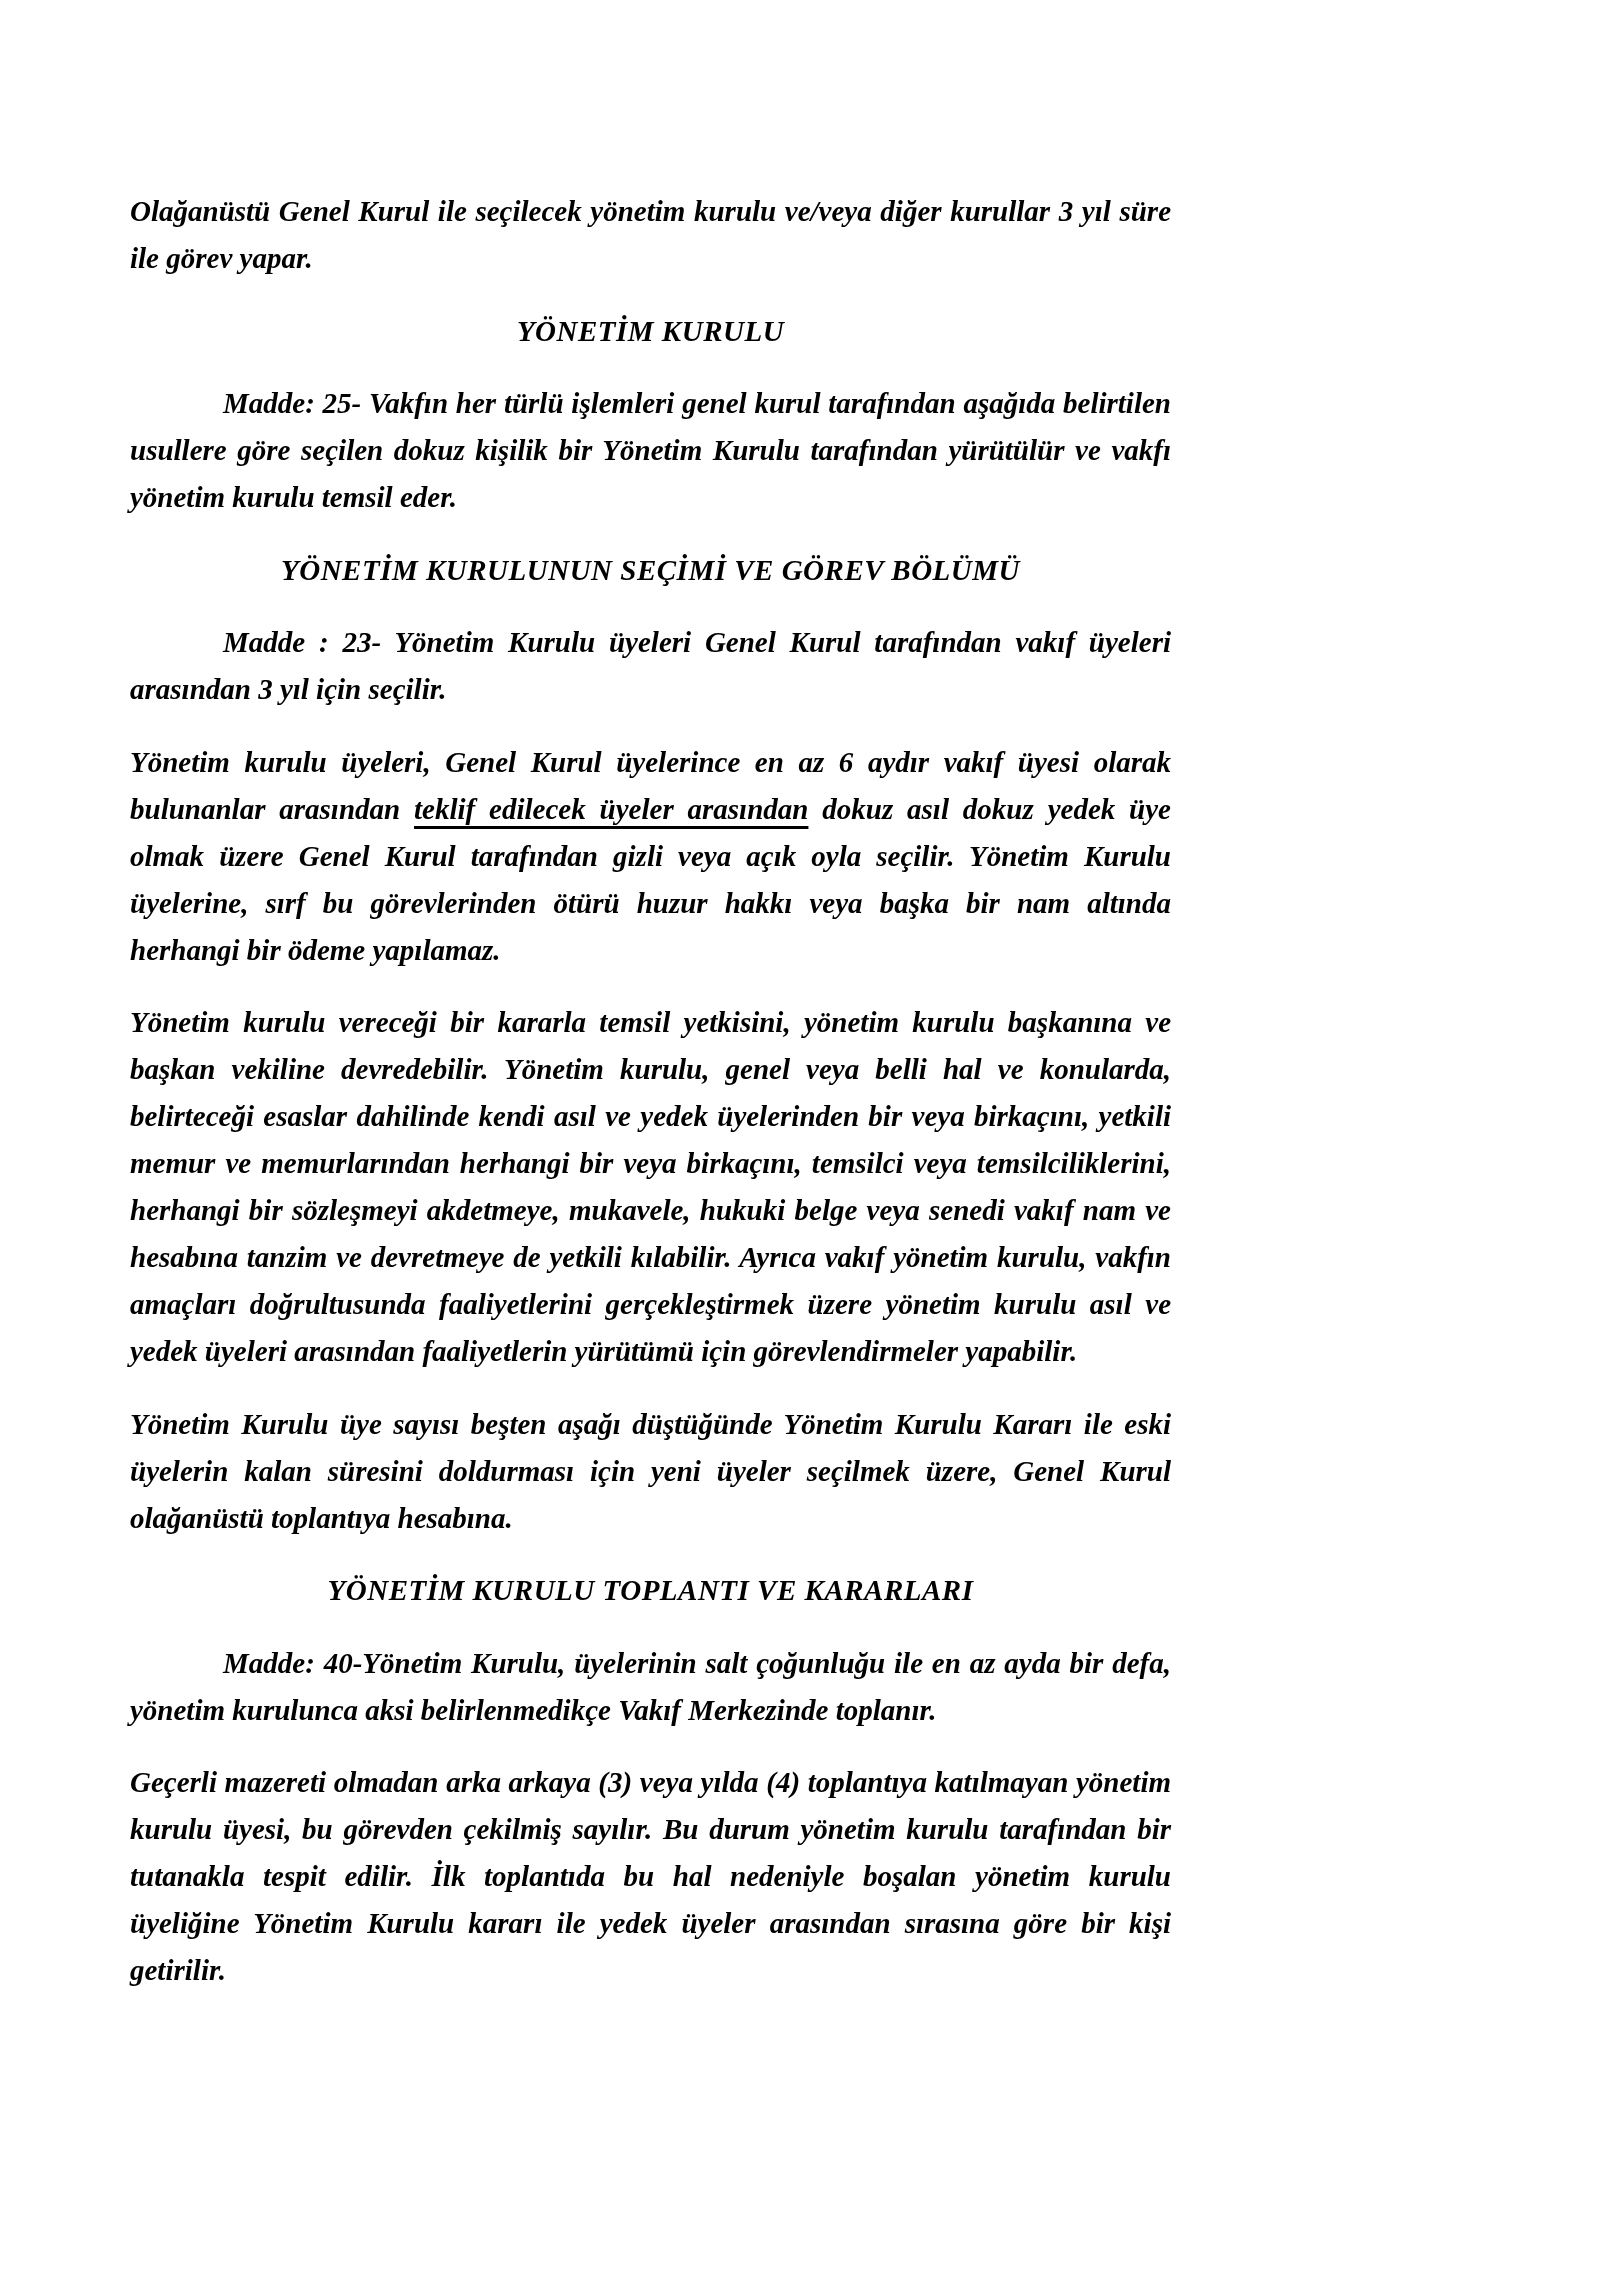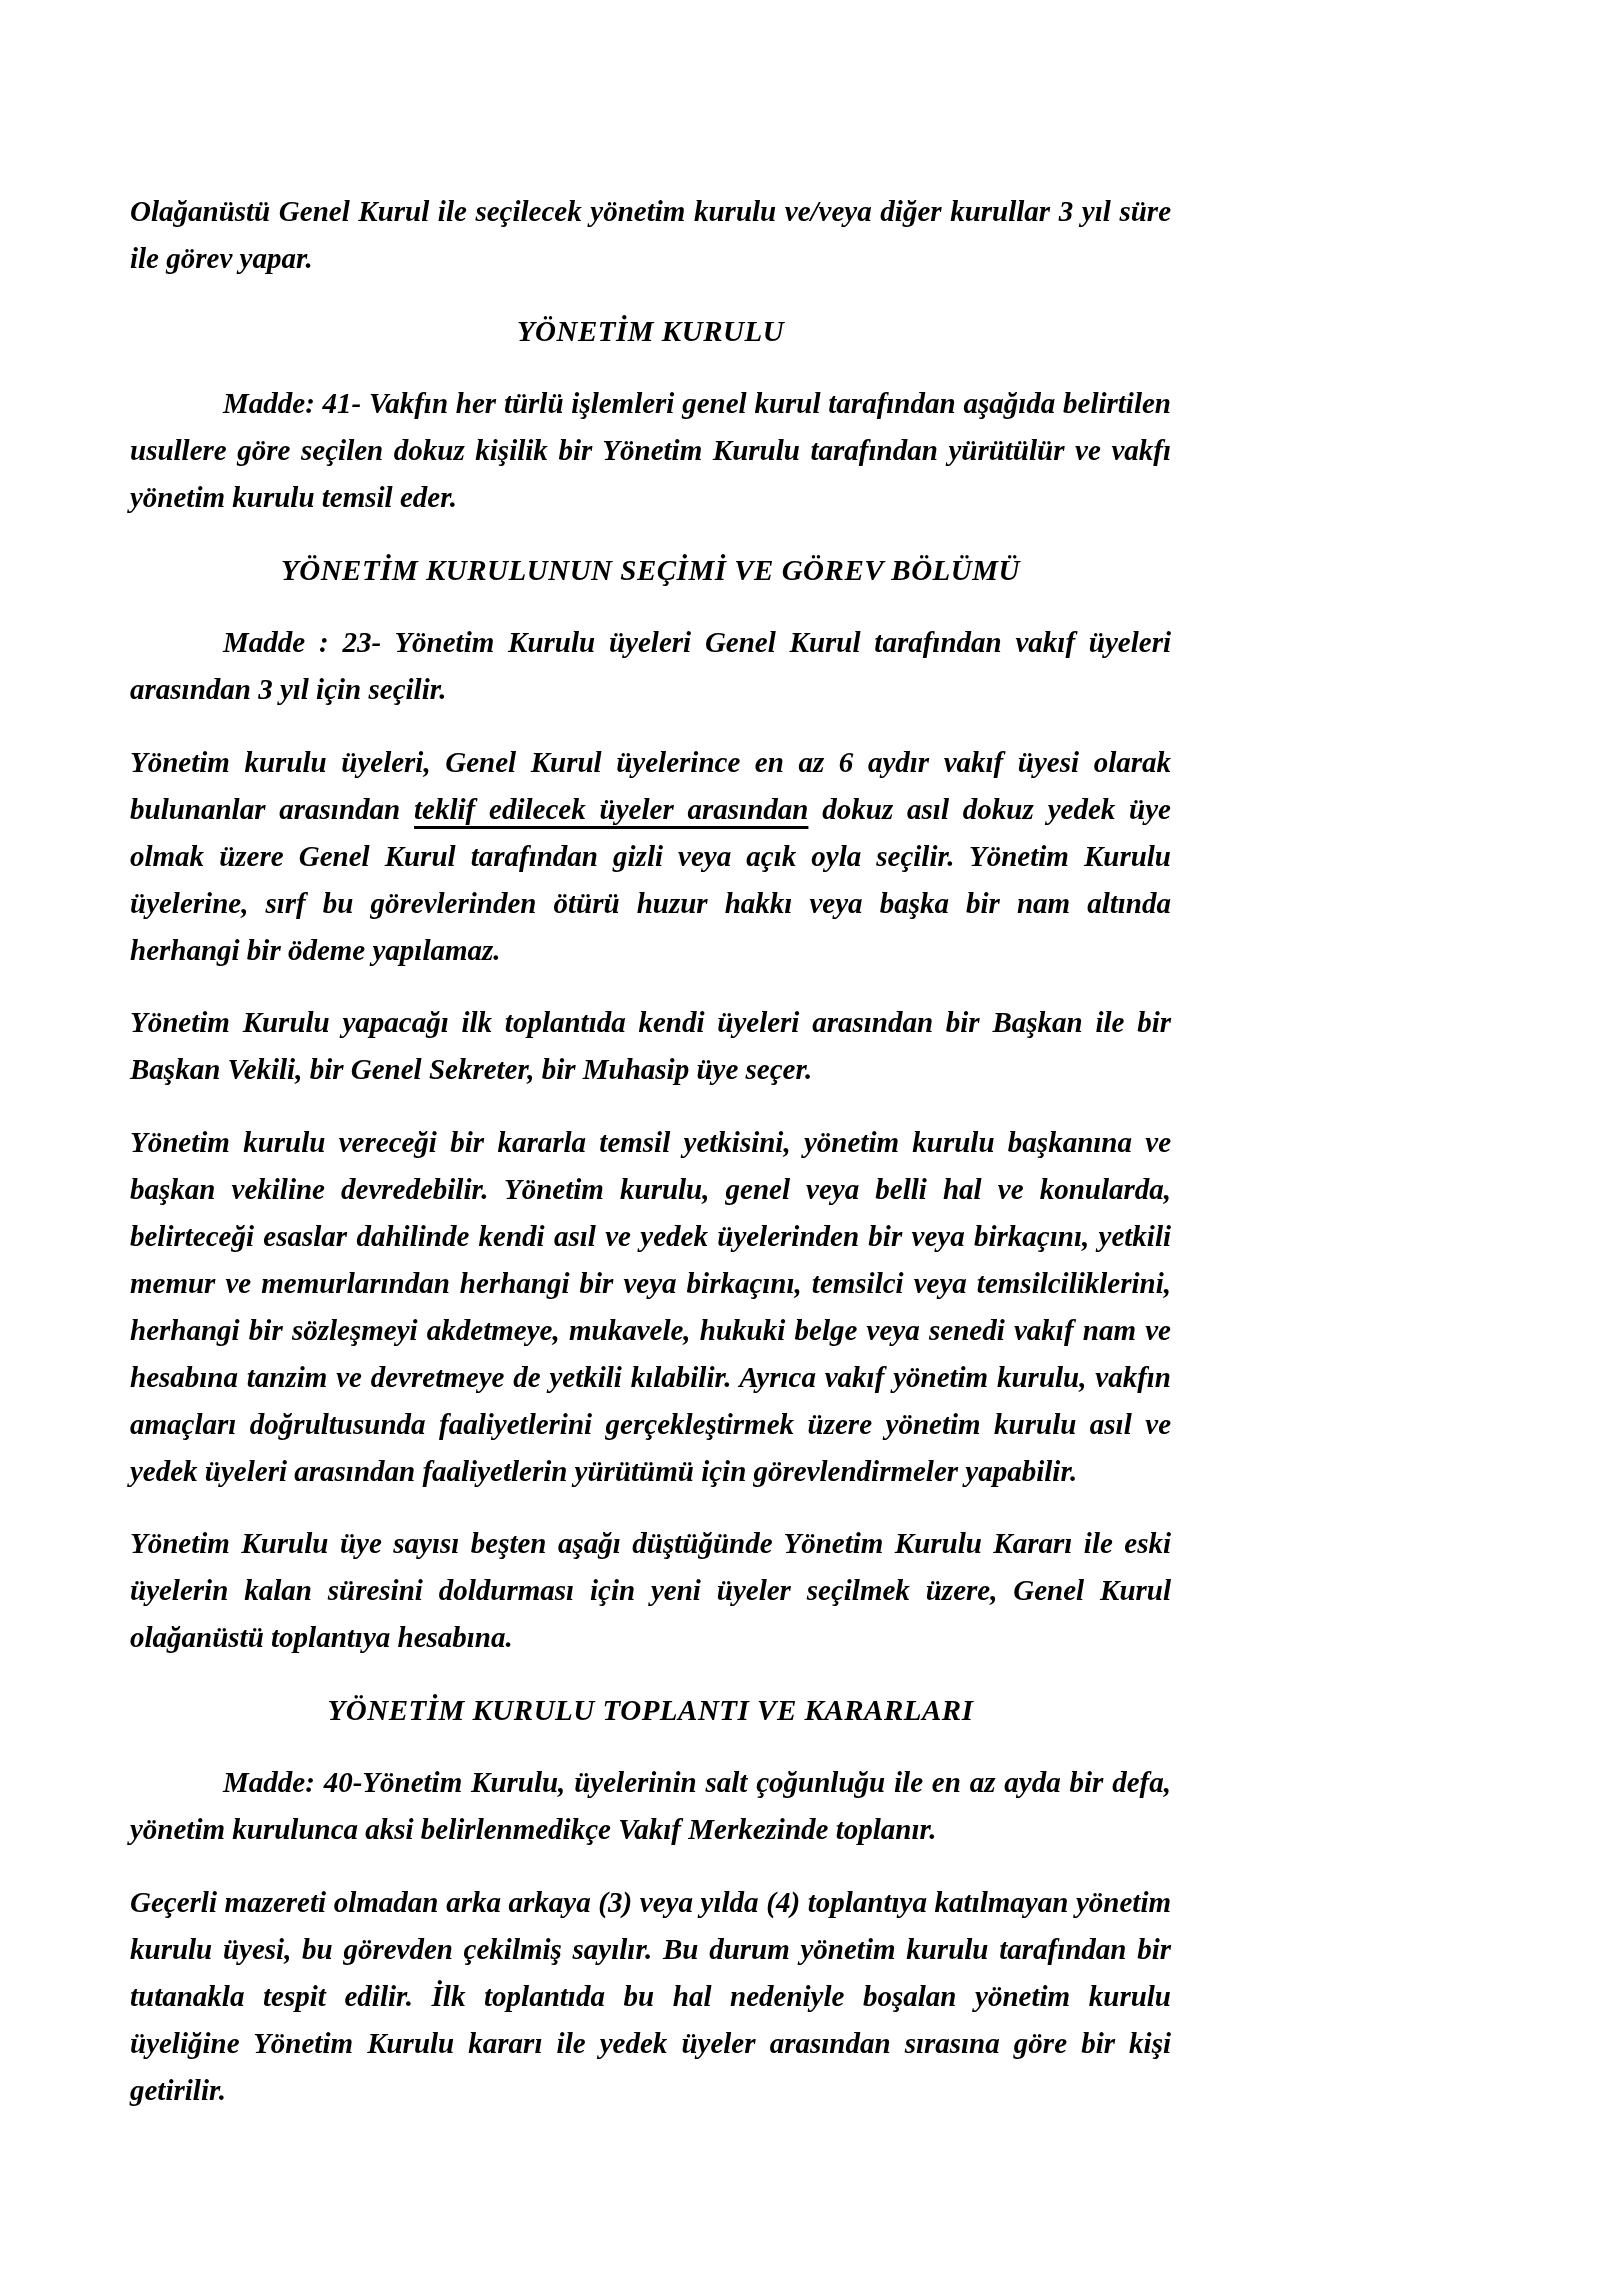--- a/index.html
+++ b/index.html
@@ -51,29 +51,28 @@
 </style>
 </head>
 <body>
 
 <div class="page">
 
   <p class="para">Olağanüstü Genel Kurul ile seçilecek yönetim kurulu ve/veya diğer kurullar 3 yıl süre ile görev yapar.</p>
 
   <h2 class="heading">YÖNETİM KURULU</h2>
 
-  <p class="para first-line-indent">Madde: 41- Vakfın her türlü işlemleri genel kurul tarafından aşağıda belirtilen usullere göre seçilen dokuz kişilik bir Yönetim Kurulu tarafından yürütülür ve vakfı yönetim kurulu temsil eder.</p>
+  <p class="para first-line-indent">Madde: 25- Vakfın her türlü işlemleri genel kurul tarafından aşağıda belirtilen usullere göre seçilen dokuz kişilik bir Yönetim Kurulu tarafından yürütülür ve vakfı yönetim kurulu temsil eder.</p>
 
   <h2 class="heading">YÖNETİM KURULUNUN SEÇİMİ VE GÖREV BÖLÜMÜ</h2>
 
   <p class="para first-line-indent gap-before">Madde : 23- Yönetim Kurulu üyeleri Genel Kurul tarafından vakıf üyeleri arasından 3 yıl için seçilir.</p>
 
   <p class="para"><span>Yönetim kurulu üyeleri, Genel Kurul üyelerince en az 6 aydır vakıf üyesi olarak bulunanlar arasından </span><span class="underline-phrase">teklif edilecek üyeler arasından</span><span> dokuz asıl dokuz yedek üye olmak üzere Genel Kurul tarafından gizli veya açık oyla seçilir. Yönetim Kurulu üyelerine, sırf bu görevlerinden ötürü huzur hakkı veya başka bir nam altında herhangi bir ödeme yapılamaz.</span></p>
 
-  <p class="para">Yönetim Kurulu yapacağı ilk toplantıda kendi üyeleri arasından bir Başkan ile bir Başkan Vekili, bir Genel Sekreter, bir Muhasip üye seçer.</p>
 
   <p class="para">Yönetim kurulu vereceği bir kararla temsil yetkisini, yönetim kurulu başkanına ve başkan vekiline devredebilir. Yönetim kurulu, genel veya belli hal ve konularda, belirteceği esaslar dahilinde kendi asıl ve yedek üyelerinden bir veya birkaçını, yetkili memur ve memurlarından herhangi bir veya birkaçını, temsilci veya temsilciliklerini, herhangi bir sözleşmeyi akdetmeye, mukavele, hukuki belge veya senedi vakıf nam ve hesabına tanzim ve devretmeye de yetkili kılabilir. Ayrıca vakıf yönetim kurulu, vakfın amaçları doğrultusunda faaliyetlerini gerçekleştirmek üzere yönetim kurulu asıl ve yedek üyeleri arasından faaliyetlerin yürütümü için görevlendirmeler yapabilir.</p>
 
 
   <p class="para">Yönetim Kurulu üye sayısı beşten aşağı düştüğünde Yönetim Kurulu Kararı ile eski üyelerin kalan süresini doldurması için yeni üyeler seçilmek üzere, Genel Kurul olağanüstü toplantıya hesabına.</p>
 
   <h2 class="heading gap-before">YÖNETİM KURULU TOPLANTI VE KARARLARI</h2>
 
   <p class="para first-line-indent">Madde: 40-Yönetim Kurulu, üyelerinin salt çoğunluğu ile en az ayda bir defa, yönetim kurulunca aksi belirlenmedikçe Vakıf Merkezinde toplanır.</p>
 

